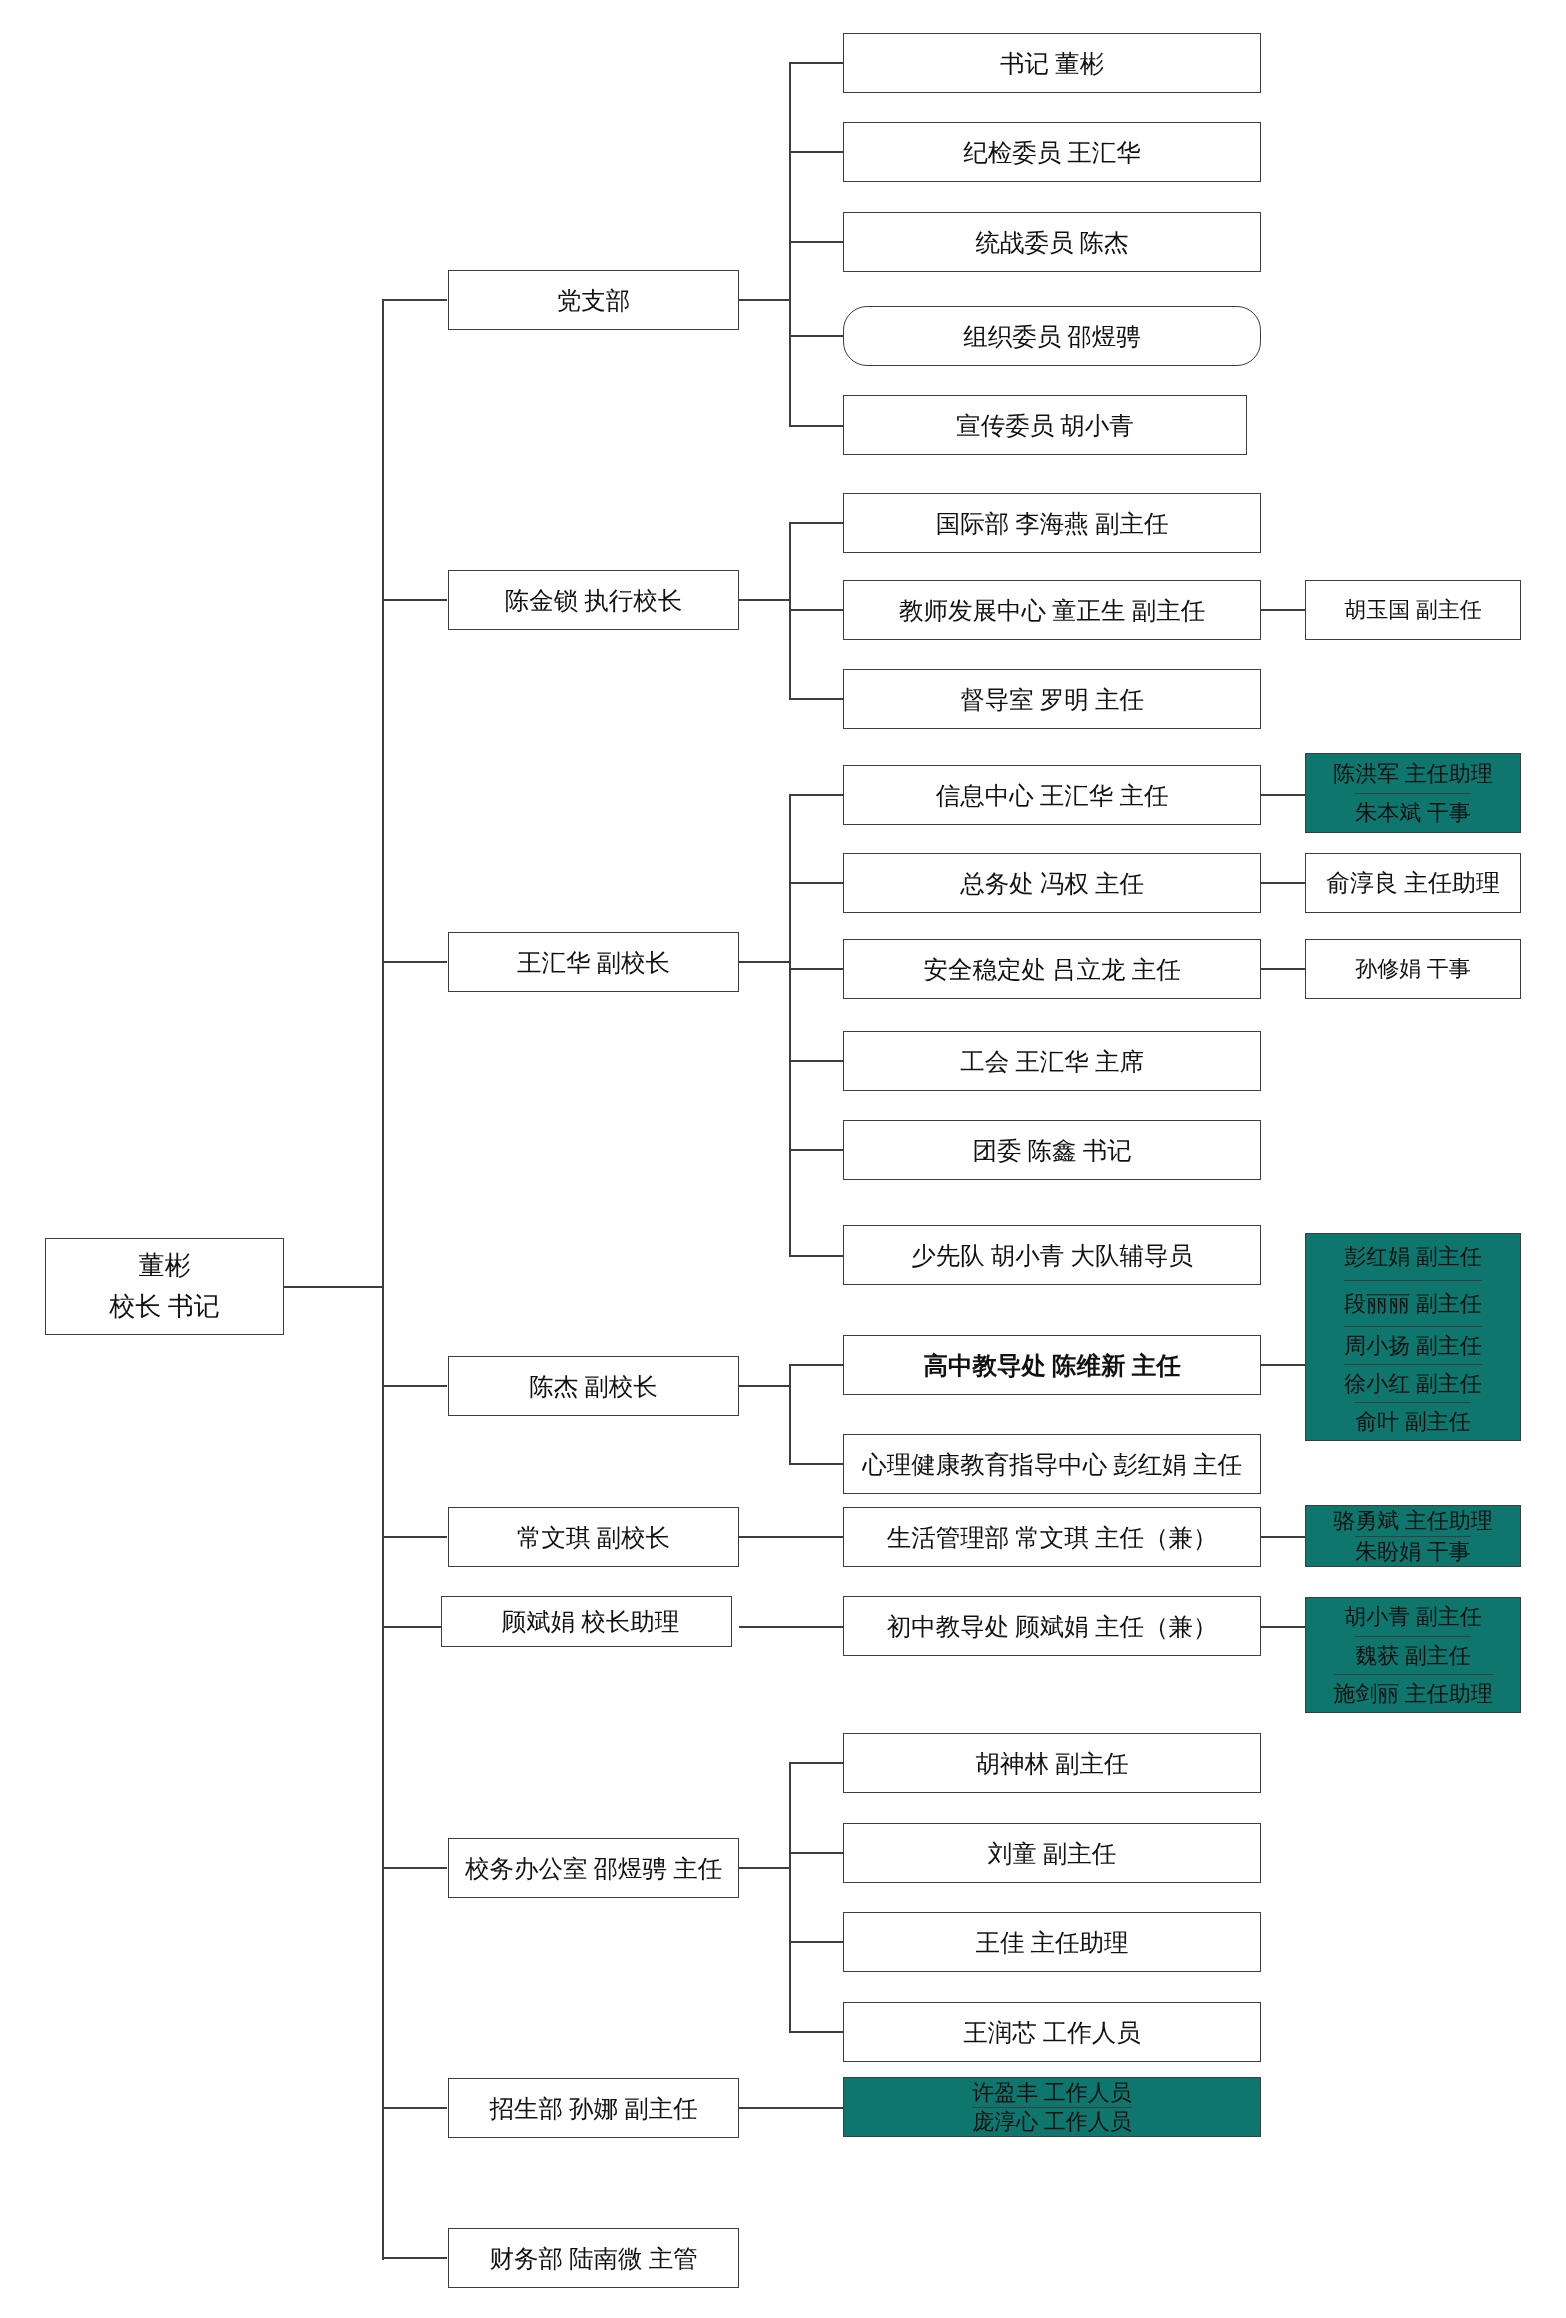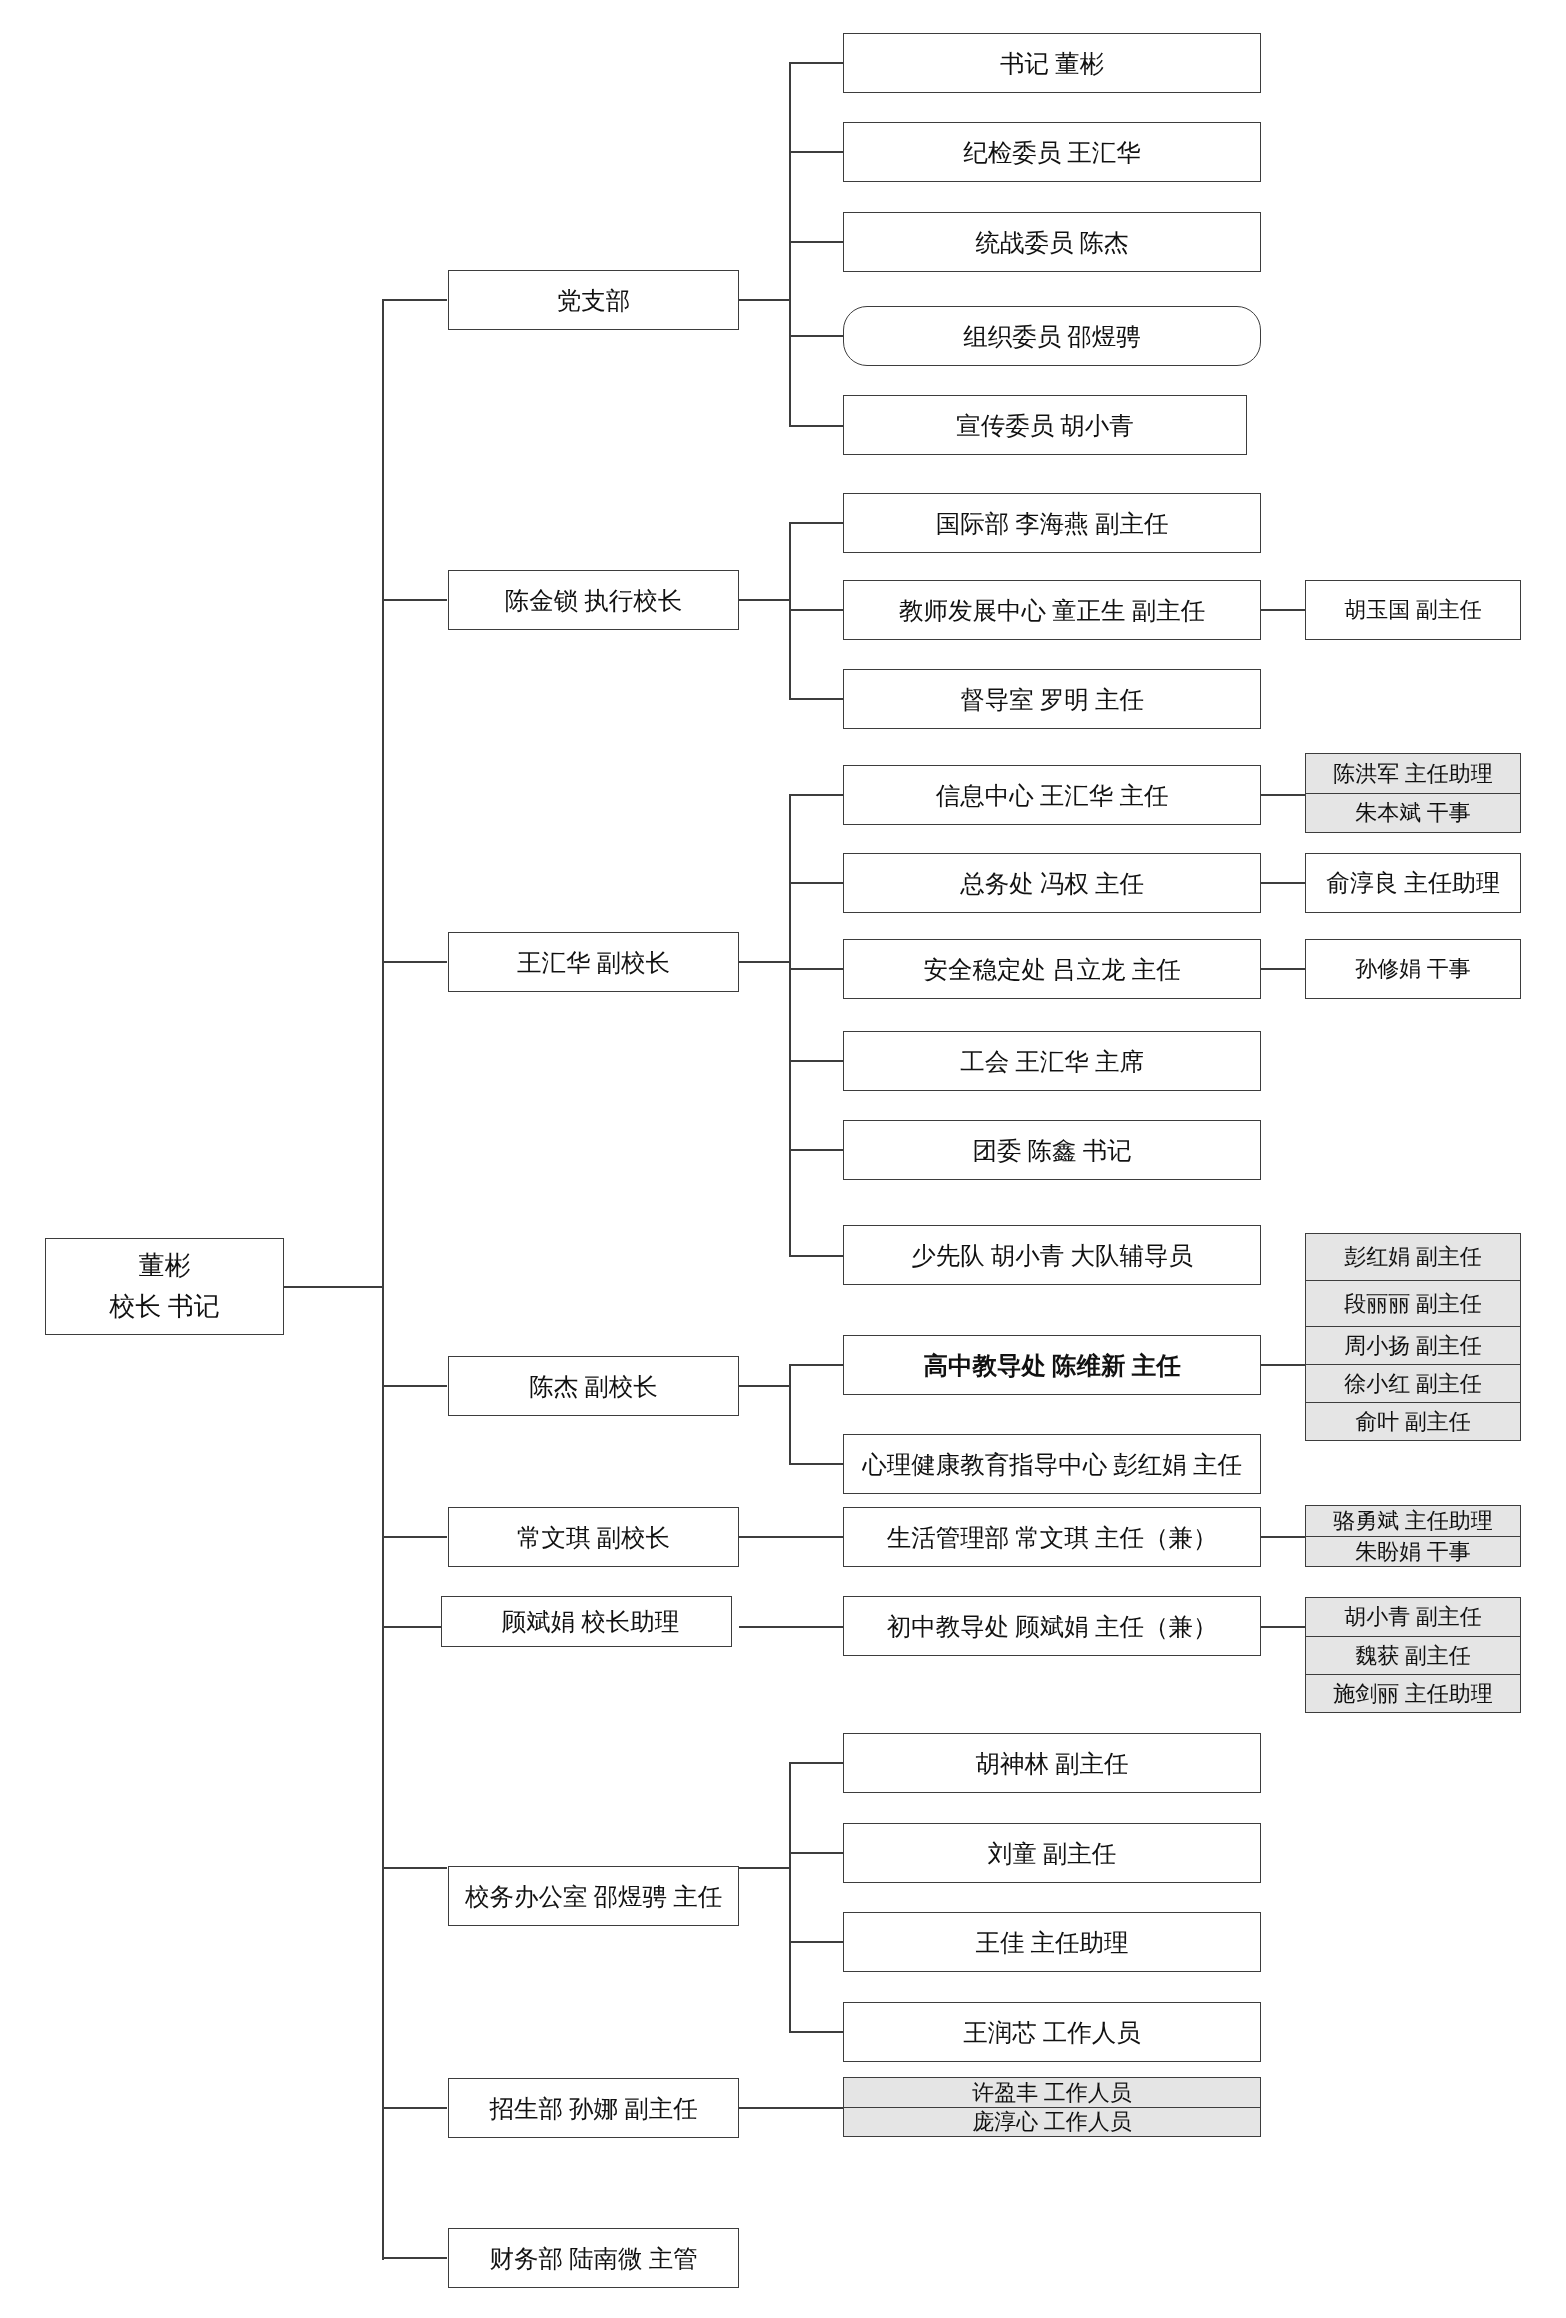--- a/index.html
+++ b/index.html
@@ -2,22 +2,22 @@
 <html style="font-size:12.2px"><head>
 <meta charset="utf-8">
 <style>
   html,body{margin:0;padding:0;background:#ffffff;}
   #canvas{position:relative;width:1567px;height:2319px;background:#ffffff;
           font-family:"Liberation Serif","DejaVu Serif",serif;color:#111;}
   .box{position:absolute;background:#fff;border:1.5px solid #3d3d3d;box-sizing:border-box;
        display:flex;align-items:center;justify-content:center;text-align:center;
        font-size:24.5px;white-space:nowrap;}
   .root{flex-direction:column;font-size:26px;line-height:1.55;}
-  .stack{position:absolute;background:#e5e5e5;border:1.5px solid #3d3d3d;box-sizing:border-box;
-         display:flex;flex-direction:column;}
+  .stack{position:absolute;background:#0f766e;border:1.5px solid #3d3d3d;box-sizing:border-box;
+         display:flex;flex-direction:column;align-items:center;}
   .cell{flex:none;display:flex;align-items:center;justify-content:center;
         font-size:22px;white-space:nowrap;border-top:1.5px solid #3d3d3d;box-sizing:border-box;}
   .cell:first-child{border-top:none;}
   .hline{position:absolute;height:1.5px;background:#3d3d3d;}
   .vline{position:absolute;width:1.5px;background:#3d3d3d;}
 </style>
 </head>
 <body>
 
 <div id="canvas">
@@ -86,21 +86,21 @@
     <div>董彬</div>
     <div>校长 书记</div>
   </div>
 
   <div class="box" style="left:448px;top:270px;width:291px;height:60px;">党支部</div>
   <div class="box" style="left:448px;top:570px;width:291px;height:60px;">陈金锁 执行校长</div>
   <div class="box" style="left:448px;top:932px;width:291px;height:60px;">王汇华 副校长</div>
   <div class="box" style="left:448px;top:1356px;width:291px;height:60px;">陈杰 副校长</div>
   <div class="box" style="left:448px;top:1507px;width:291px;height:60px;">常文琪 副校长</div>
   <div class="box" style="left:441px;top:1596px;width:291px;height:51px;padding-left:8px;">顾斌娟 校长助理</div>
-  <div class="box" style="left:448px;top:1838px;width:291px;height:60px;margin-top:28px;">校务办公室 邵煜骋 主任</div>
+  <div class="box" style="left:448px;top:1838px;width:291px;height:60px;">校务办公室 邵煜骋 主任</div>
   <div class="box" style="left:448px;top:2078px;width:291px;height:60px;">招生部 孙娜 副主任</div>
   <div class="box" style="left:448px;top:2228px;width:291px;height:60px;">财务部 陆南微 主管</div>
 
   <div class="box" style="left:843px;top:33px;width:418px;height:60px;">书记 董彬</div>
   <div class="box" style="left:843px;top:122px;width:418px;height:60px;">纪检委员 王汇华</div>
   <div class="box" style="left:843px;top:212px;width:418px;height:60px;">统战委员 陈杰</div>
   <div class="box" style="left:843px;top:306px;width:418px;height:60px;border-radius:24px;">组织委员 邵煜骋</div>
   <div class="box" style="left:843px;top:395px;width:404px;height:60px;">宣传委员 胡小青</div>
 
   <div class="box" style="left:843px;top:493px;width:418px;height:60px;">国际部 李海燕 副主任</div>

